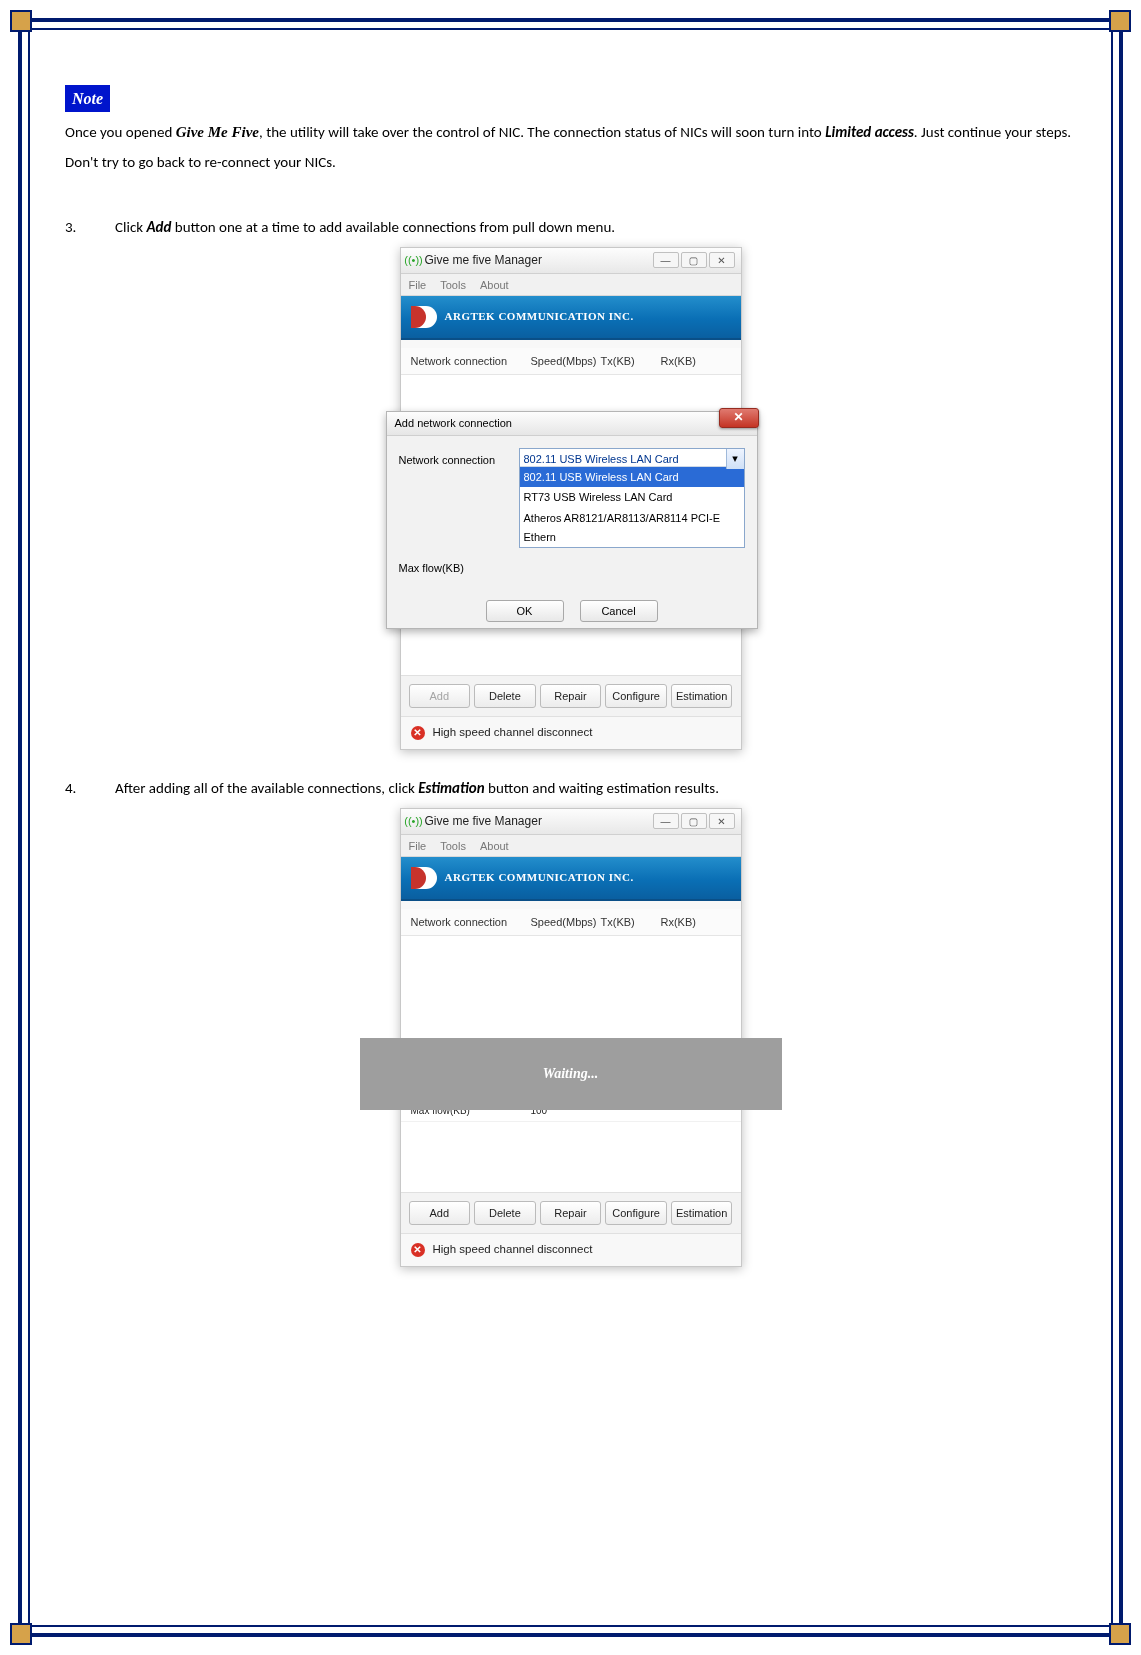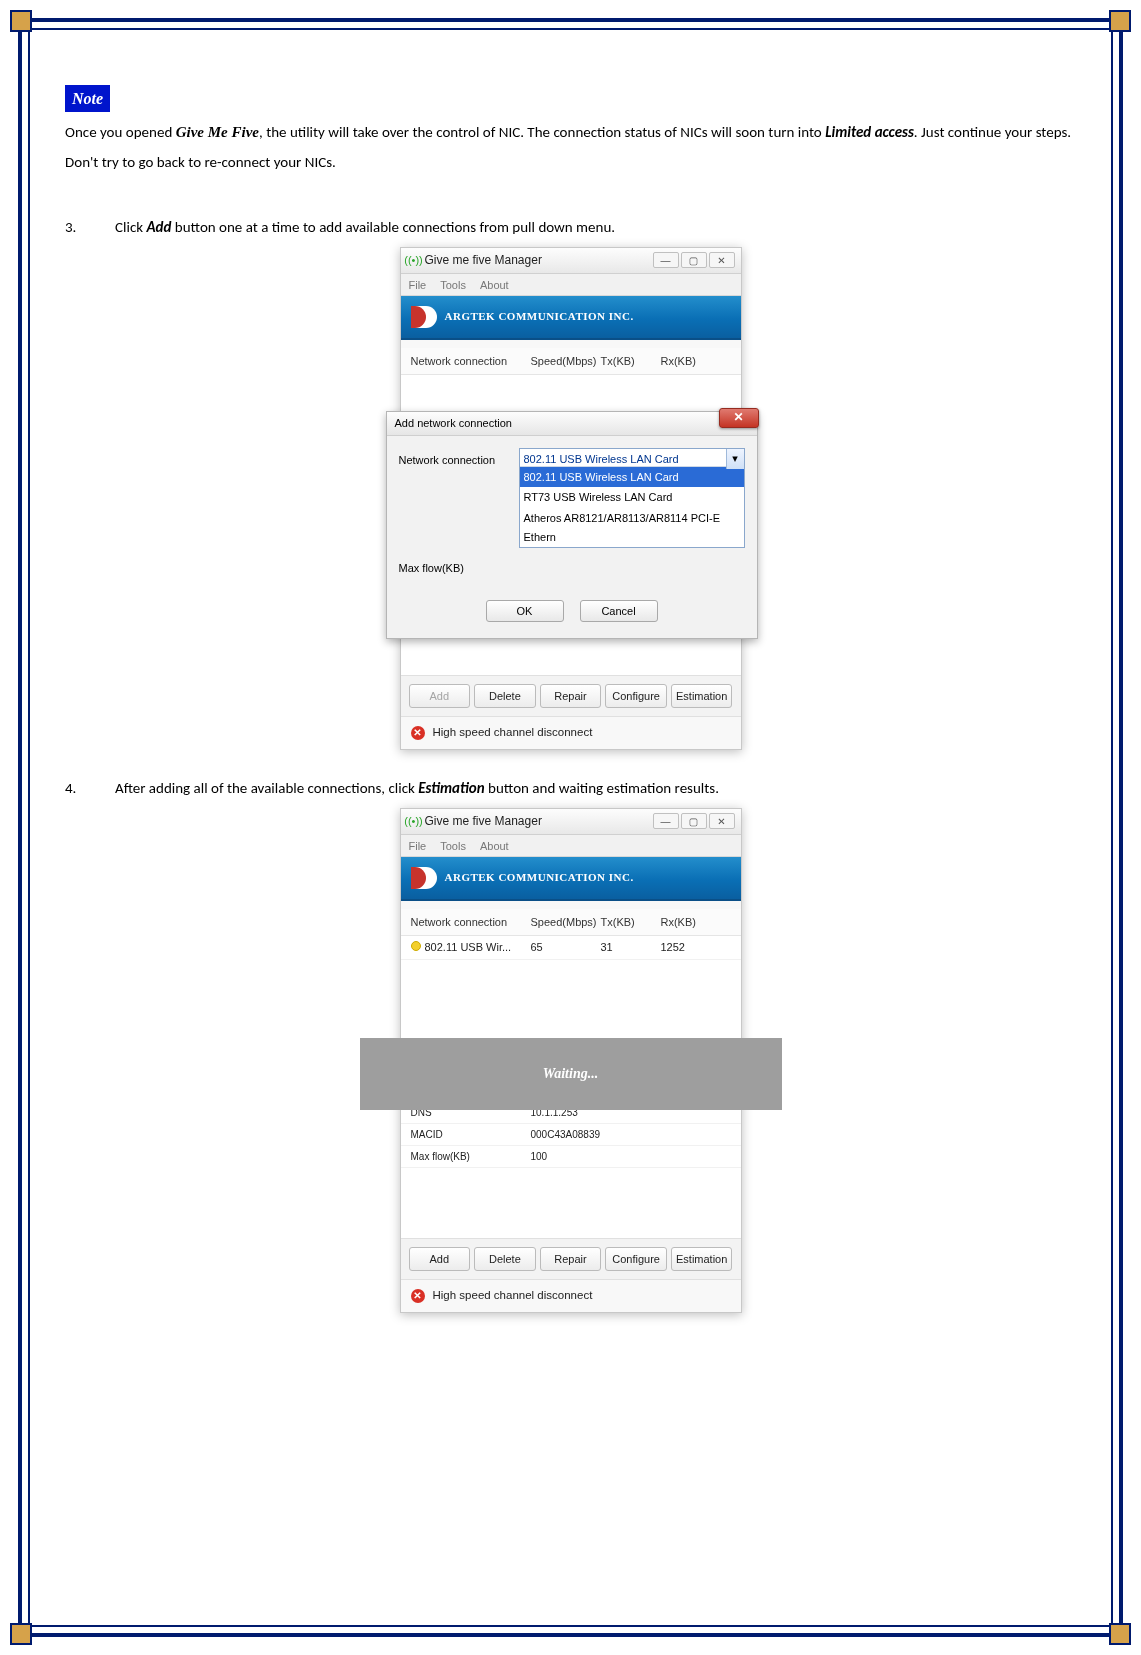--- a/index.html
+++ b/index.html
@@ -237,21 +237,21 @@
   color:#01368f;
 }
 .combo-arrow{
   position:absolute; right:0; top:0; width:18px; height:20px;
   background:linear-gradient(#eef4ff,#cfe0f7);
   border-left:1px solid #9fb9da;
   display:flex;align-items:center;justify-content:center;
 }
 .combo-list .opt{ padding:1px 4px; font-size:11px; }
 .combo-list .opt.hl{ background:#2a6bd6; color:#fff; }
-.dialog-btns { display:flex; gap:16px; justify-content:center; padding:4px 0 16px; }
+.dialog-btns { display:flex; gap:16px; justify-content:center; padding:4px 0 6px; }
 .dbtn { width:78px; height:22px; border:1px solid #a9a9a9; background:linear-gradient(#fff,#e8e8e8); border-radius:3px; display:flex;align-items:center;justify-content:center; font-size:11px; }
 
 
 .info-row { display:grid; grid-template-columns:120px 1fr; font-size:10px; padding:2px 10px; background:#fff; border-bottom:1px solid #f1f1f1; }
 .waiting-overlay {
   position:absolute;
   left:-40px; right:-40px;
   top:230px;
   height:72px;
   background:#9e9e9e;
@@ -388,38 +388,28 @@
             <span class="banner-logo"></span>
             <span>ARGTEK COMMUNICATION INC.</span>
           </div>
           <div class="pad"></div>
           <div class="cols">
             <span>Network connection</span>
             <span>Speed(Mbps)</span>
             <span>Tx(KB)</span>
             <span>Rx(KB)</span>
           </div>
-          <div class="row">
-            <span><span class="dot"></span><span>802.11 USB Wir...</span></span>
-            <span>65</span>
-            <span>31</span>
-            <span>1252</span>
-          </div>
           <div style="height:120px;background:#fff;"></div>
           <div class="info-row">
               <span>Gateway</span>
               <span>10.1.1.253</span>
             </div>
           <div class="info-row">
               <span>DNS</span>
               <span>10.1.1.253</span>
-            </div>
-          <div class="info-row">
-              <span>MACID</span>
-              <span>000C43A08839</span>
             </div>
           <div class="info-row">
               <span>Max flow(KB)</span>
               <span>100</span>
             </div>
           <div style="height:70px;background:#fff;"></div>
           <div class="bottom-btns">
             <span class="bbtn">Add</span>
             <span class="bbtn">Delete</span>
             <span class="bbtn">Repair</span>

